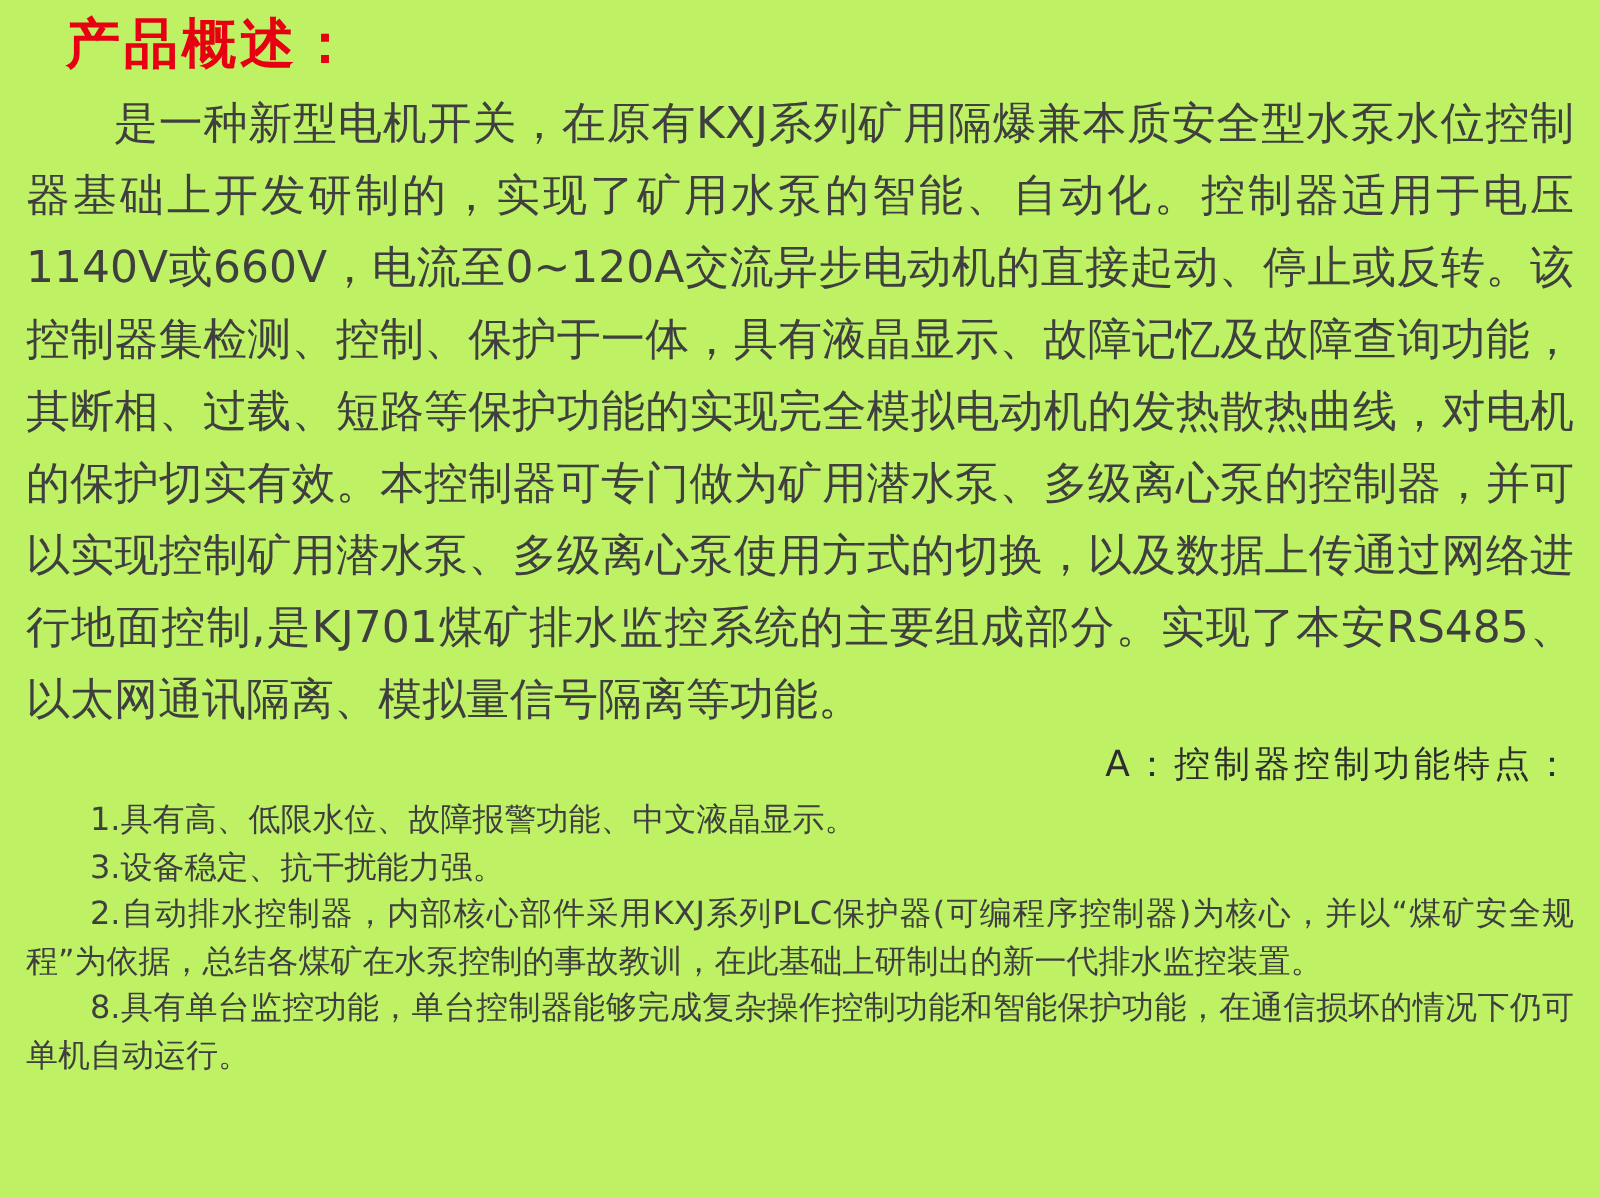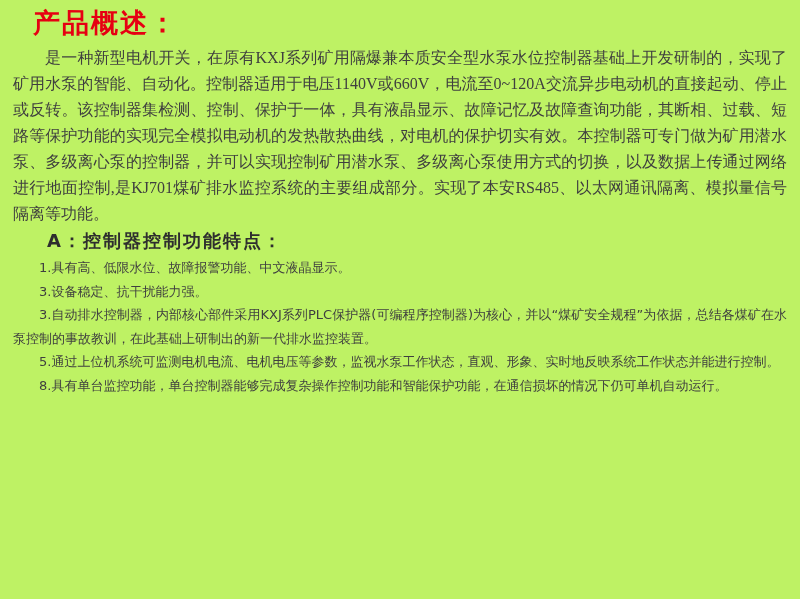--- a/index.html
+++ b/index.html
@@ -29,54 +29,53 @@
     line-height: 34px;
     margin: 2px 0 5px 20px;
   }
   .h-gap {
     margin-top: 8px;
     margin-bottom: 2px;
   }
   .sub-h {
     color: #2e2e2e;
     font-size: 18px;
-    font-weight: bold;
+    font-weight: normal;
     letter-spacing: 2px;
     line-height: 24px;
     margin: 2px 0 3px 34px;
+    text-align: right;
   }
   .para {
     color: #3f3f3f;
-    font-size: 16px;
-    line-height: 26px;
+    font-size: 22px;
+    line-height: 36px;
     text-indent: 2em;
     text-align: justify;
     margin: 0;
-    font-family: Liberation Serif, serif;
   }
   .item {
     color: #3f3f3f;
-    font-size: 13px;
+    font-size: 16px;
     line-height: 23.5px;
     text-indent: 2em;
     text-align: justify;
     margin: 0;
   }
 </style>
 </head>
 <body>
 
 <main class="doc">
 
   <h1 class="red-h">产品概述：</h1>
 
   <p class="para">是一种新型电机开关，在原有KXJ系列矿用隔爆兼本质安全型水泵水位控制器基础上开发研制的，实现了矿用水泵的智能、自动化。控制器适用于电压1140V或660V，电流至0~120A交流异步电动机的直接起动、停止或反转。该控制器集检测、控制、保护于一体，具有液晶显示、故障记忆及故障查询功能，其断相、过载、短路等保护功能的实现完全模拟电动机的发热散热曲线，对电机的保护切实有效。本控制器可专门做为矿用潜水泵、多级离心泵的控制器，并可以实现控制矿用潜水泵、多级离心泵使用方式的切换，以及数据上传通过网络进行地面控制,是KJ701煤矿排水监控系统的主要组成部分。实现了本安RS485、以太网通讯隔离、模拟量信号隔离等功能。</p>
 
 
   <h2 class="sub-h">A：控制器控制功能特点：</h2>
 
   <p class="item">1.具有高、低限水位、故障报警功能、中文液晶显示。</p>
   <p class="item">3.设备稳定、抗干扰能力强。</p>
-  <p class="item">3.自动排水控制器，内部核心部件采用KXJ系列PLC保护器(可编程序控制器)为核心，并以“煤矿安全规程”为依据，总结各煤矿在水泵控制的事故教训，在此基础上研制出的新一代排水监控装置。</p>
-  <p class="item">5.通过上位机系统可监测电机电流、电机电压等参数，监视水泵工作状态，直观、形象、实时地反映系统工作状态并能进行控制。</p>
+  <p class="item">2.自动排水控制器，内部核心部件采用KXJ系列PLC保护器(可编程序控制器)为核心，并以“煤矿安全规程”为依据，总结各煤矿在水泵控制的事故教训，在此基础上研制出的新一代排水监控装置。</p>
   <p class="item">8.具有单台监控功能，单台控制器能够完成复杂操作控制功能和智能保护功能，在通信损坏的情况下仍可单机自动运行。</p>
 
 </main>
 
 </body></html>

